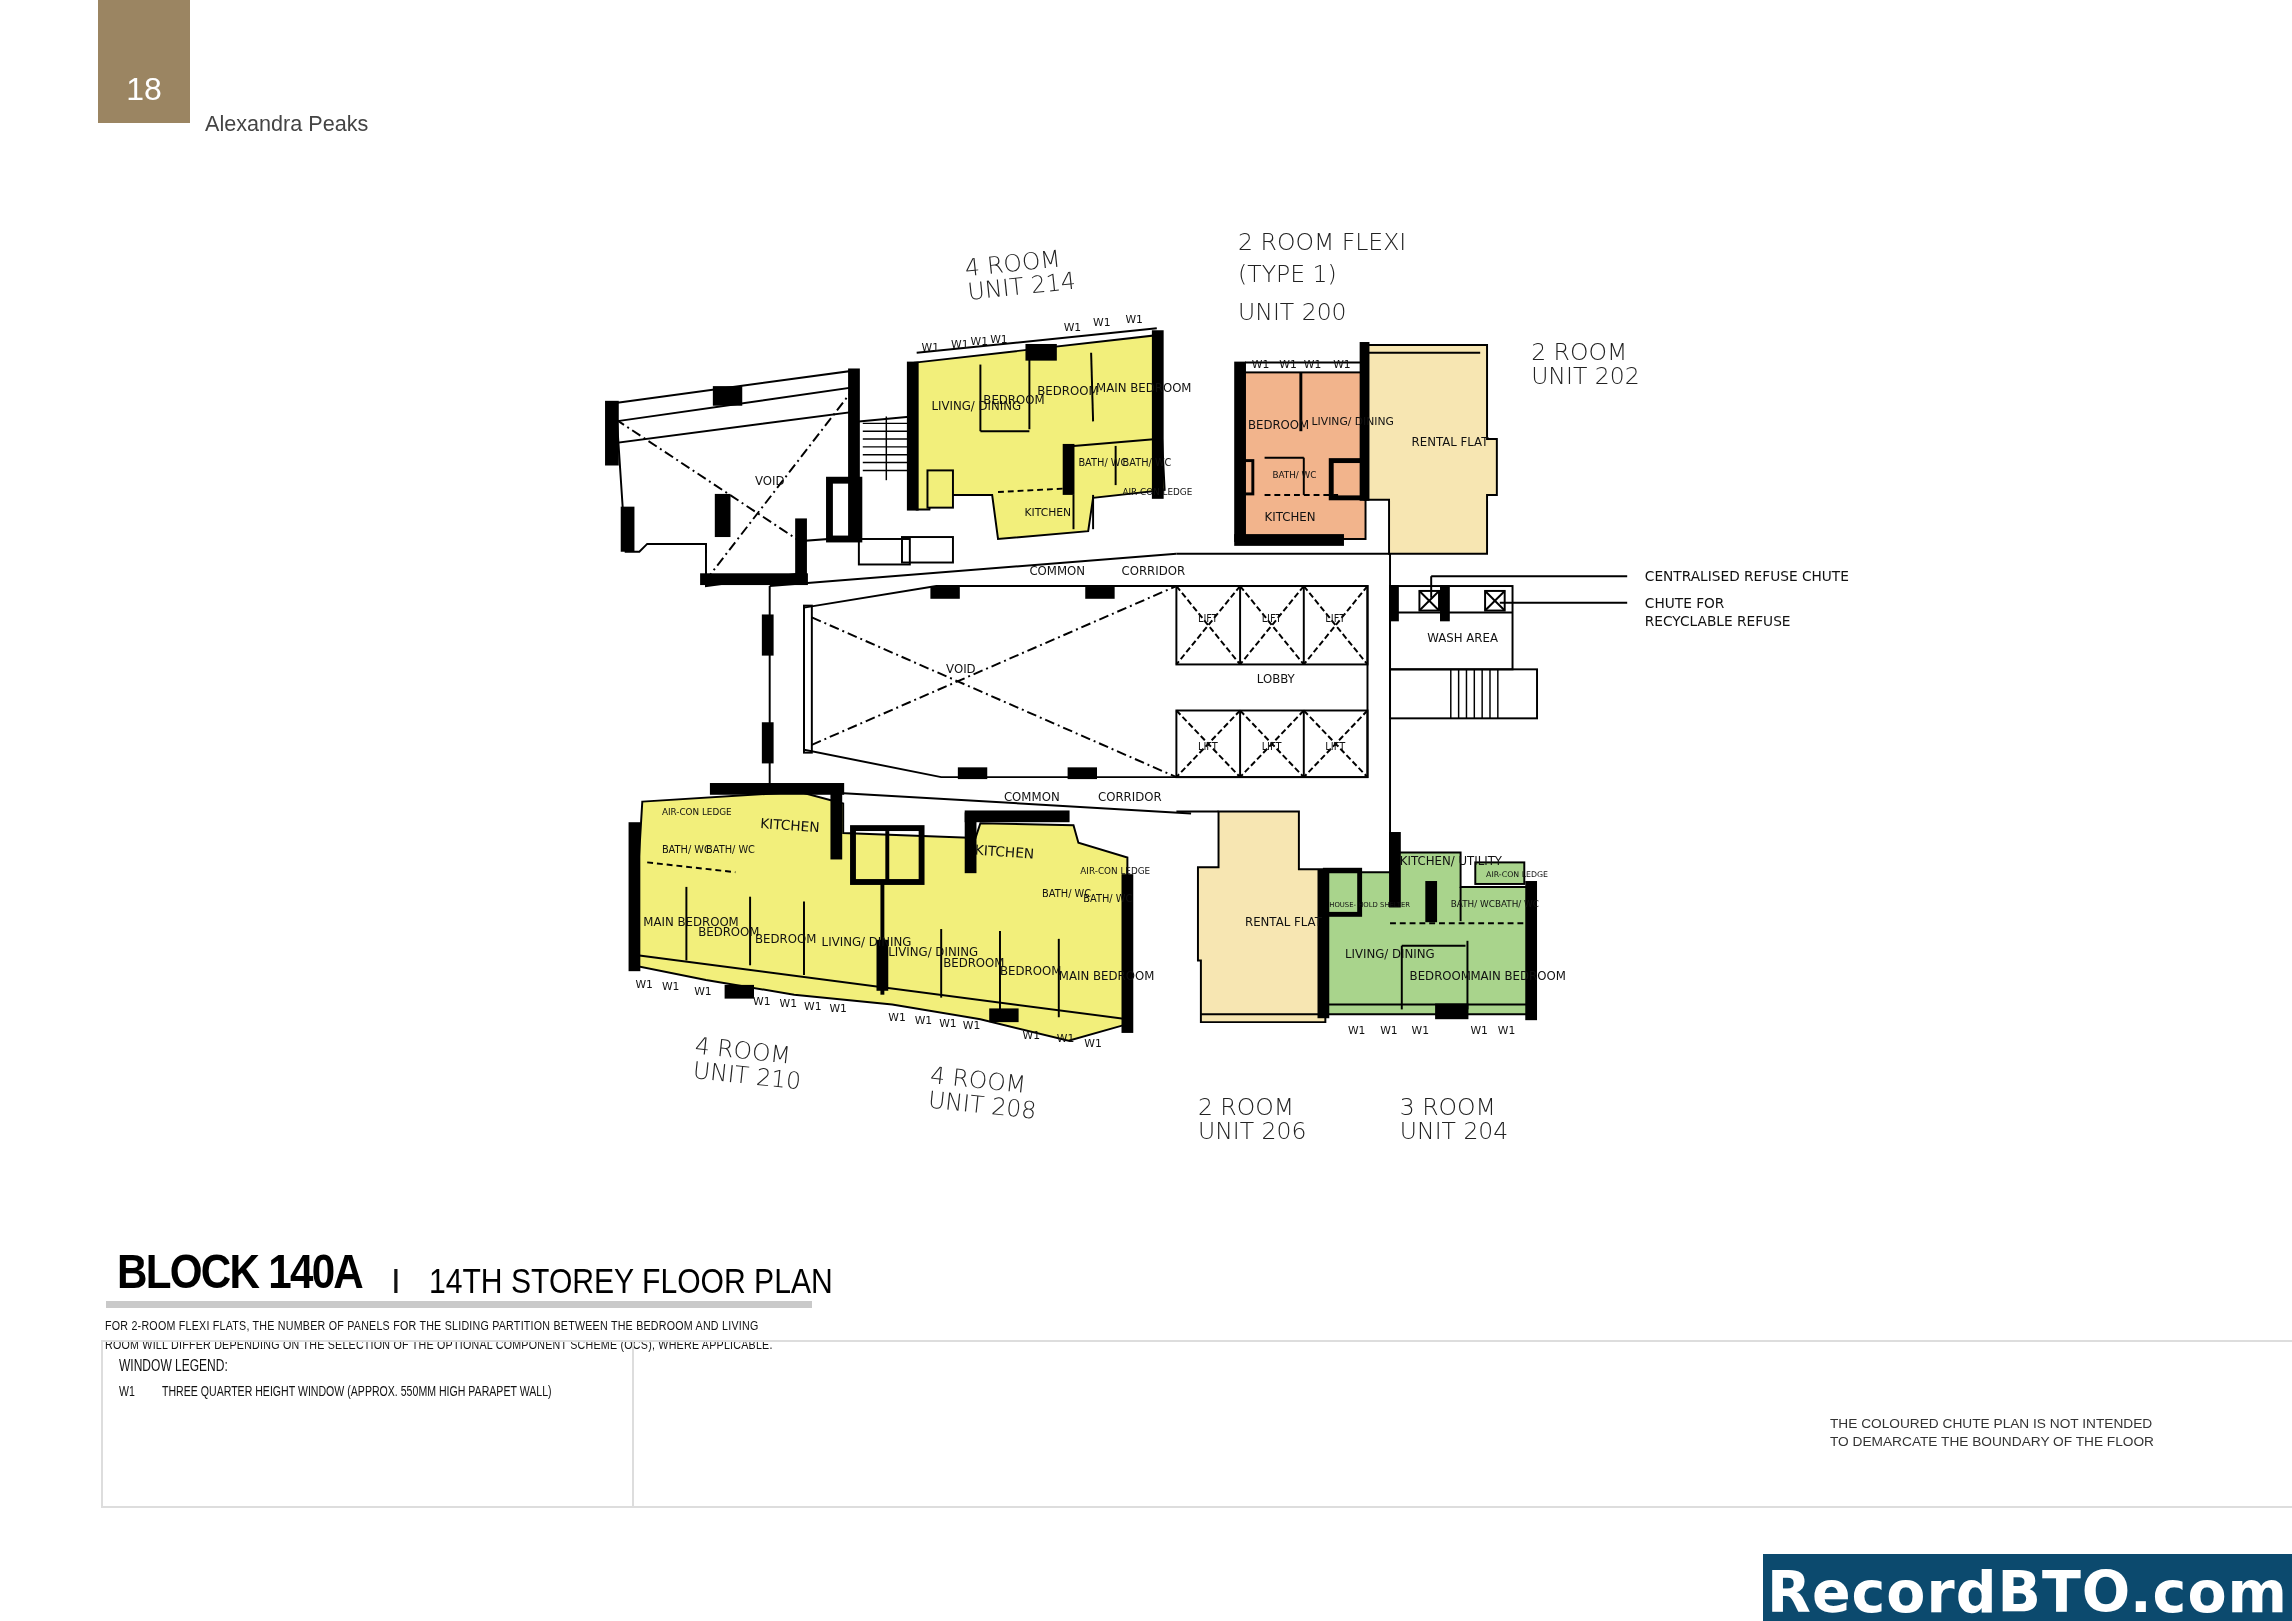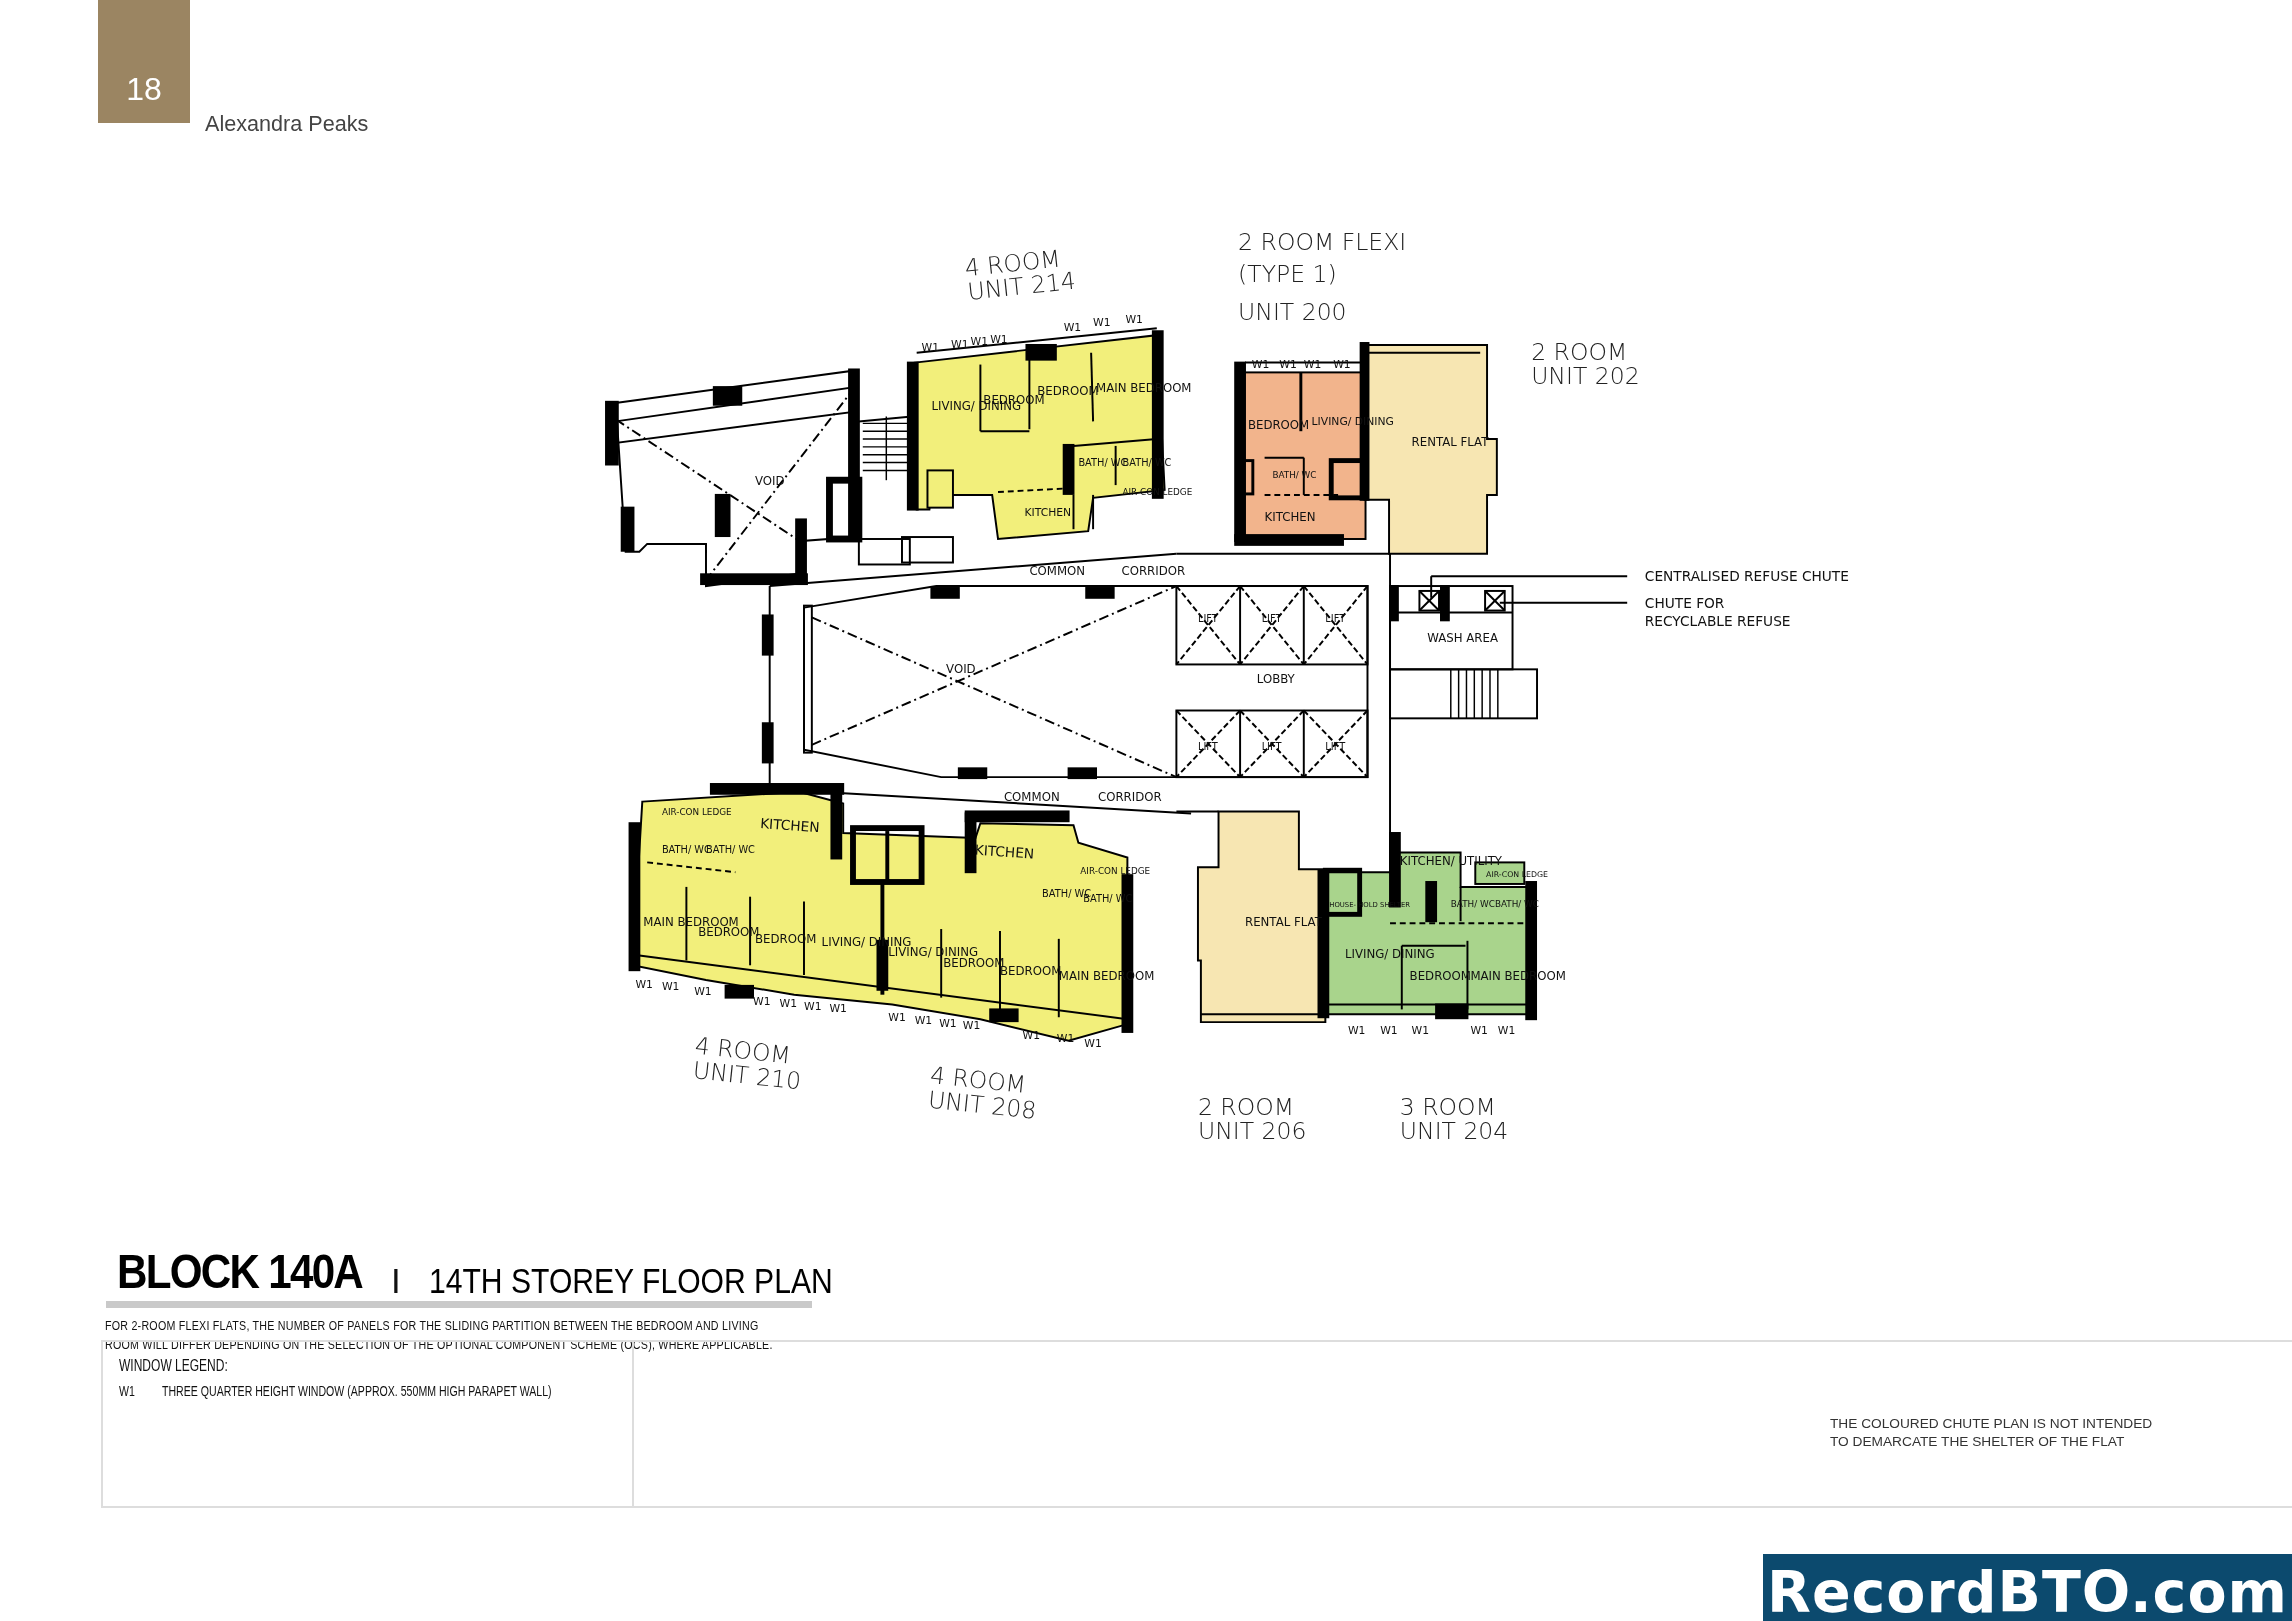--- a/index.html
+++ b/index.html
@@ -338,18 +338,18 @@
 </div>
 
 <div class="legend-table">
   <div class="legend-cell" style="left:0;width:531px;">
     <div class="small-cad" style="position:absolute;left:15.7px;top:13.7px;font-size:16.7px;">WINDOW LEGEND:</div>
     <div class="small-cad" style="position:absolute;left:15.7px;top:41px;">W1</div>
     <div class="small-cad" style="position:absolute;left:59px;top:41px;">THREE QUARTER HEIGHT WINDOW (APPROX. 550MM HIGH PARAPET WALL)</div>
   </div>
   <div class="legend-cell" style="left:1674px;width:425px;border-right:none;">
     <div style="position:absolute;left:53px;top:74px;font-size:13.7px;color:#333;white-space:nowrap;">THE COLOURED CHUTE PLAN IS NOT INTENDED</div>
-    <div style="position:absolute;left:53px;top:92px;font-size:13.7px;color:#333;white-space:nowrap;">TO DEMARCATE THE SHELTER OF THE FLAT</div>
+    <div style="position:absolute;left:53px;top:92px;font-size:13.7px;color:#333;white-space:nowrap;">TO DEMARCATE THE BOUNDARY OF THE FLOOR</div>
   </div>
 </div>
 
 <div class="watermark">RecordBTO.com</div>
 
 
 </body></html>

